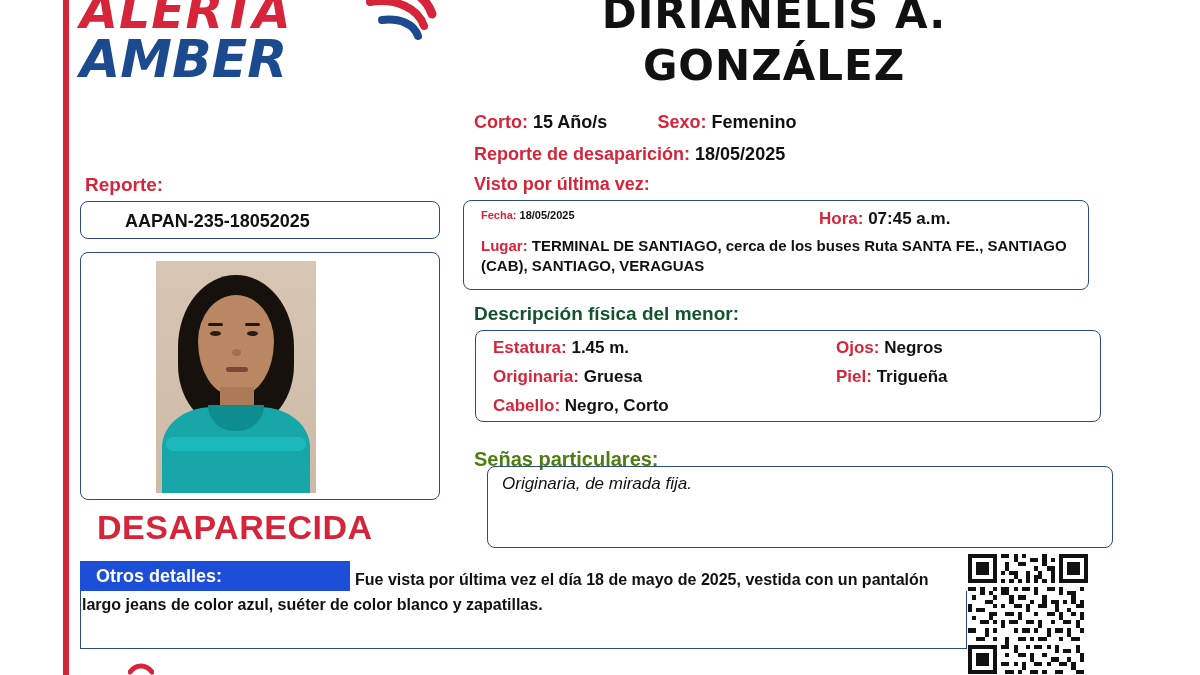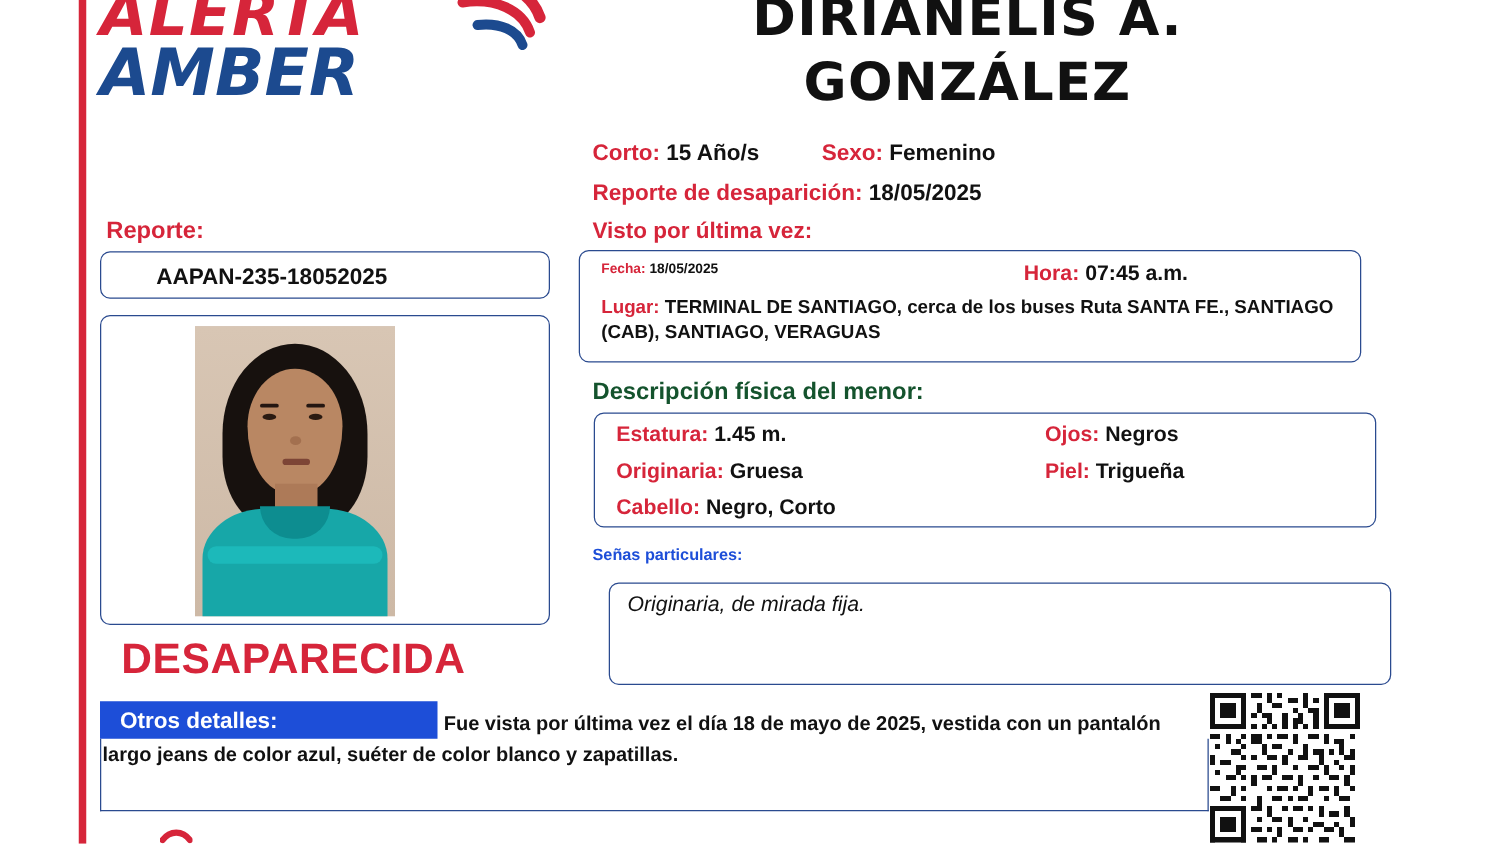--- a/index.html
+++ b/index.html
@@ -240,24 +240,24 @@
   }
   .d-row { position: absolute; font-size: 17px; }
   .d-estatura { left: 17px; top: 7px; }
   .d-contextura { left: 17px; top: 36px; }
   .d-cabello { left: 17px; top: 65px; }
   .d-ojos { left: 360px; top: 7px; }
   .d-piel { left: 360px; top: 36px; }
   .hdr-senas {
     position: absolute;
     left: 474px;
-    top: 436px;
-    font-size: 13px;
-    font-weight: bold;
-    color: #1d4ed8;
+    top: 448px;
+    font-size: 20px;
+    font-weight: bold;
+    color: #4d7c0f;
   }
   .box-senas {
     position: absolute;
     left: 487px;
     top: 466px;
     width: 626px;
     height: 82px;
     border: 1.5px solid #2a4a8f;
     border-radius: 8px;
     box-sizing: border-box;

